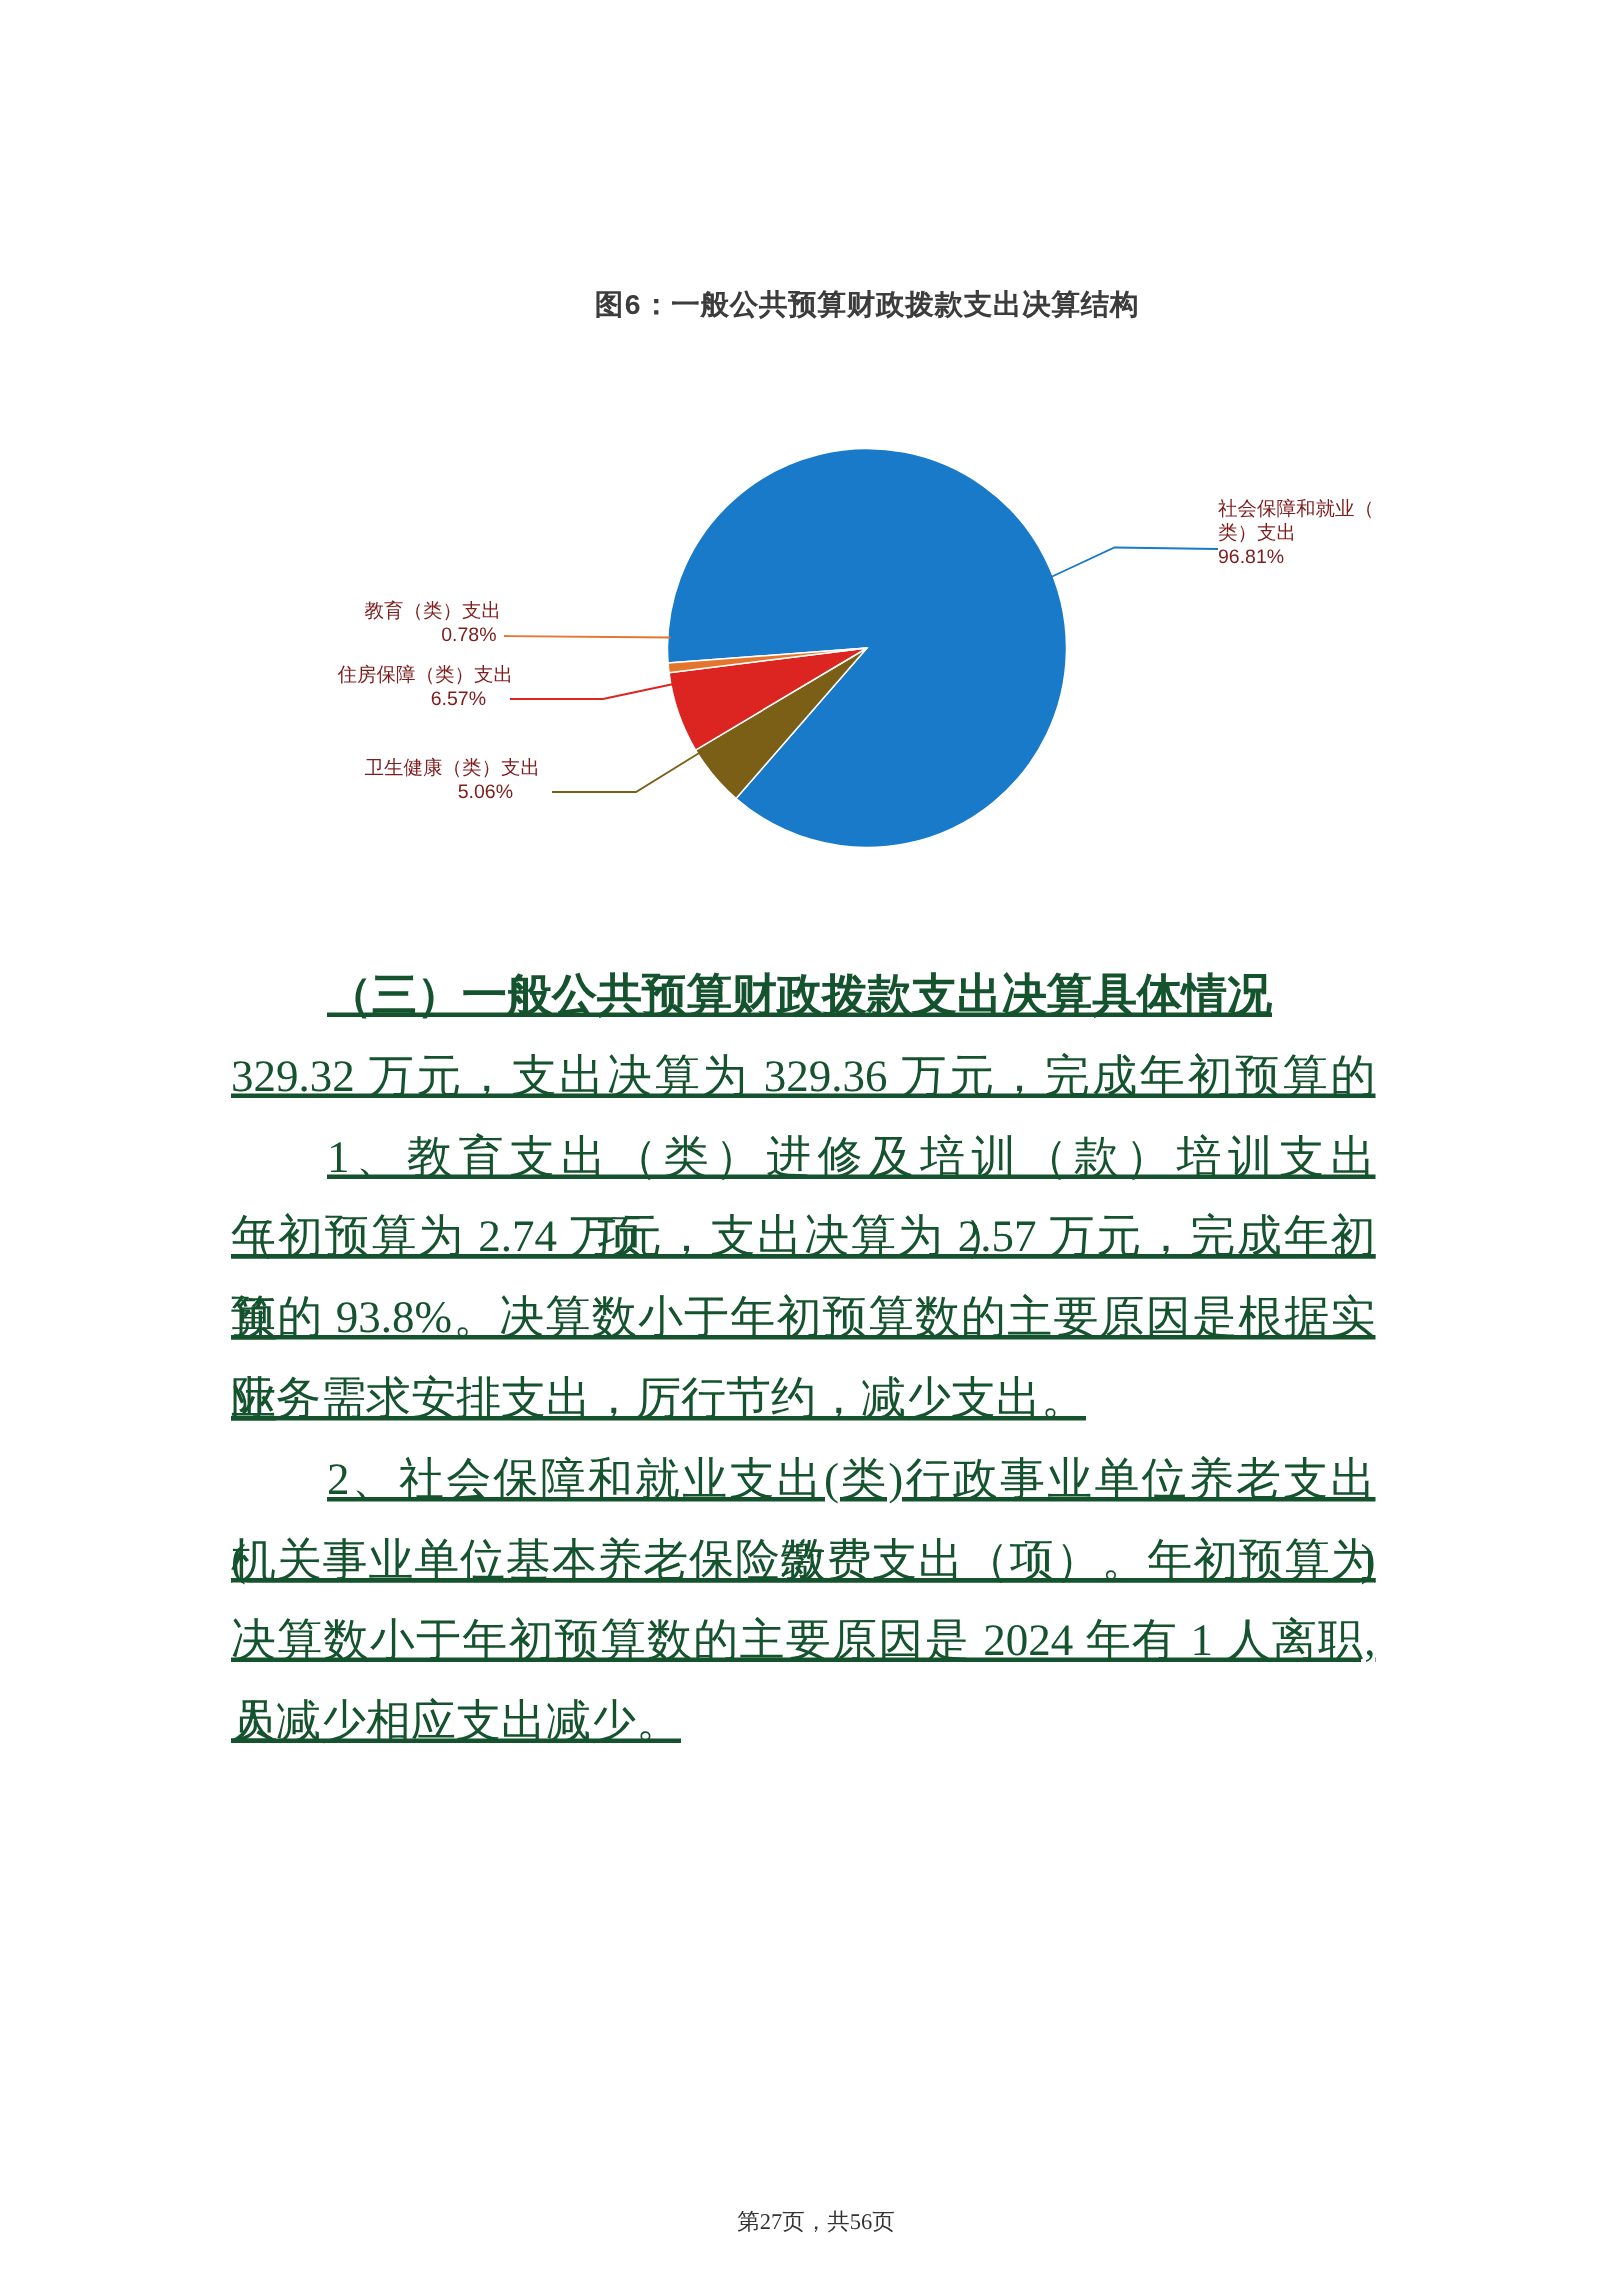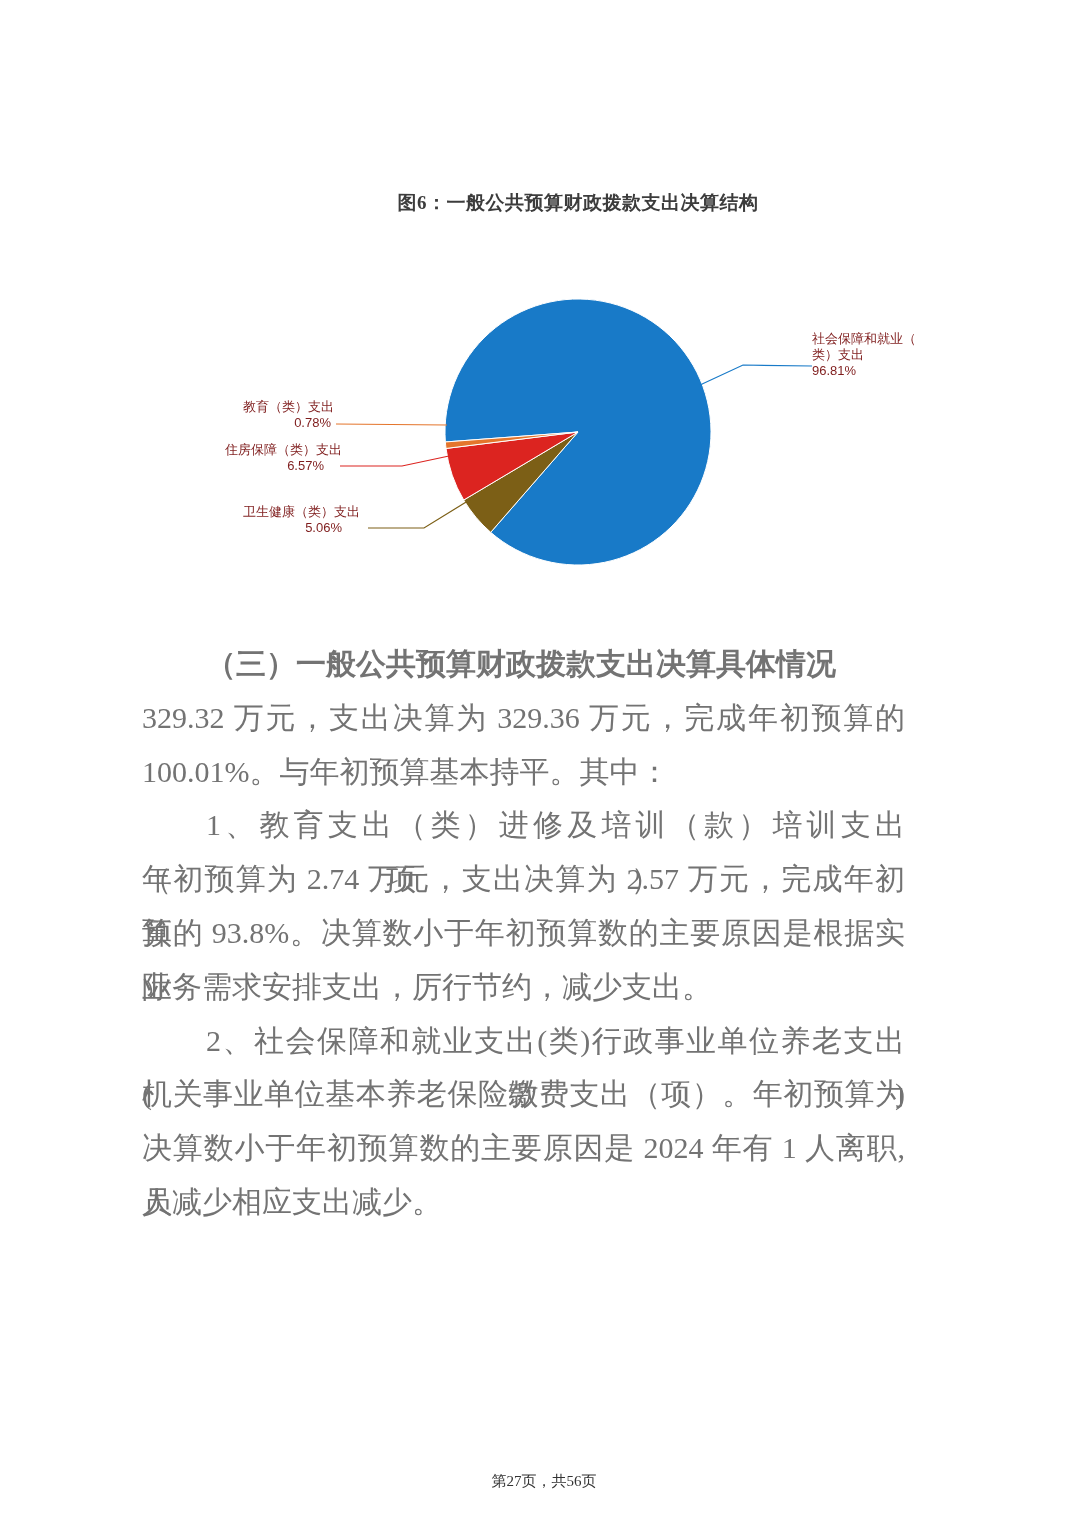--- a/index.html
+++ b/index.html
@@ -10,21 +10,21 @@
     background: #ffffff;
     overflow: hidden;
     font-family: "Liberation Serif", serif;
   }
   .fig-title {
     position: absolute;
     left: 278px;
     top: 190px;
     width: 600px;
     text-align: center;
-    font-family: Liberation Serif, serif;
+    font-family: Liberation Mono, monospace;
     font-weight: bold;
     font-size: 19px;
     color: #3c3c3c;
     letter-spacing: 0.5px;
   }
   .chart-svg {
     position: absolute;
     left: 0;
     top: 0;
     width: 1080px;
@@ -39,25 +39,26 @@
   }
   .pie-label.right-side { left: 812px; top: 331px; width: 132px; }
   .pie-label.left-side  { text-align: right; }
   #lbl-education { right: 746px; top: 399px; }
   #lbl-housing   { right: 738px; top: 442px; }
   #lbl-health    { right: 720px; top: 504px; }
   .pct-pad  { padding-right: 18px; }
   .pct-pad-sm { padding-right: 3px; }
   .textblock {
     position: absolute;
-    left: 142px;
+    left: 154px;
     top: 637px;
     width: 763px;
     font-size: 30px;
-    color: #737373;
+    color: #14532d;
+    text-decoration: underline;
   }
   .tline {
     height: 53.8px;
     line-height: 53.8px;
     overflow: visible;
   }
   .tline.justify { text-align: justify; text-align-last: justify; }
   .tline.lastline { text-align: left; }
   .tline.indent { text-indent: 64px; }
   .tline.heading { font-weight: bold; }
@@ -108,21 +109,20 @@
   </div>
 
   <div class="pie-label left-side" id="lbl-health">
     <div>卫生健康（类）支出</div>
     <div class="pct-pad">5.06%</div>
   </div>
 
   <div class="textblock">
     <div class="tline heading indent">（三）一般公共预算财政拨款支出决算具体情况</div>
     <div class="tline justify">329.32 万元，支出决算为 329.36 万元，完成年初预算的</div>
-    <div class="tline lastline">100.01%。与年初预算基本持平。其中：</div>
     <div class="tline justify indent">1、教育支出（类）进修及培训（款）培训支出（项）。</div>
     <div class="tline justify">年初预算为 2.74 万元，支出决算为 2.57 万元，完成年初预</div>
     <div class="tline justify">算的 93.8%。决算数小于年初预算数的主要原因是根据实际</div>
     <div class="tline lastline">业务需求安排支出，厉行节约，减少支出。</div>
     <div class="tline justify indent">2、社会保障和就业支出(类)行政事业单位养老支出(款)</div>
     <div class="tline justify">机关事业单位基本养老保险缴费支出（项）。年初预算为</div>
     <div class="tline justify">决算数小于年初预算数的主要原因是 2024 年有 1 人离职,人</div>
     <div class="tline lastline">员减少相应支出减少。</div>
   </div>
 

